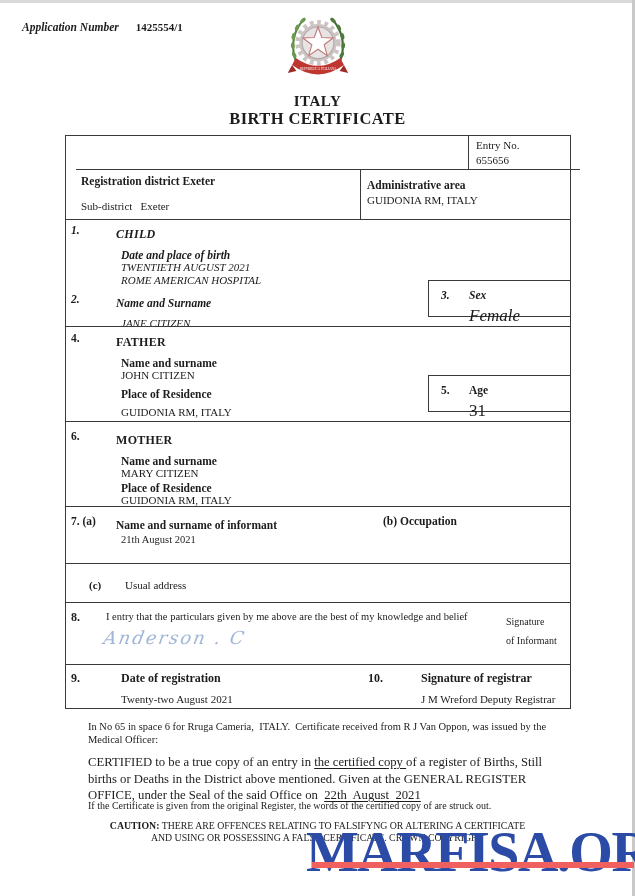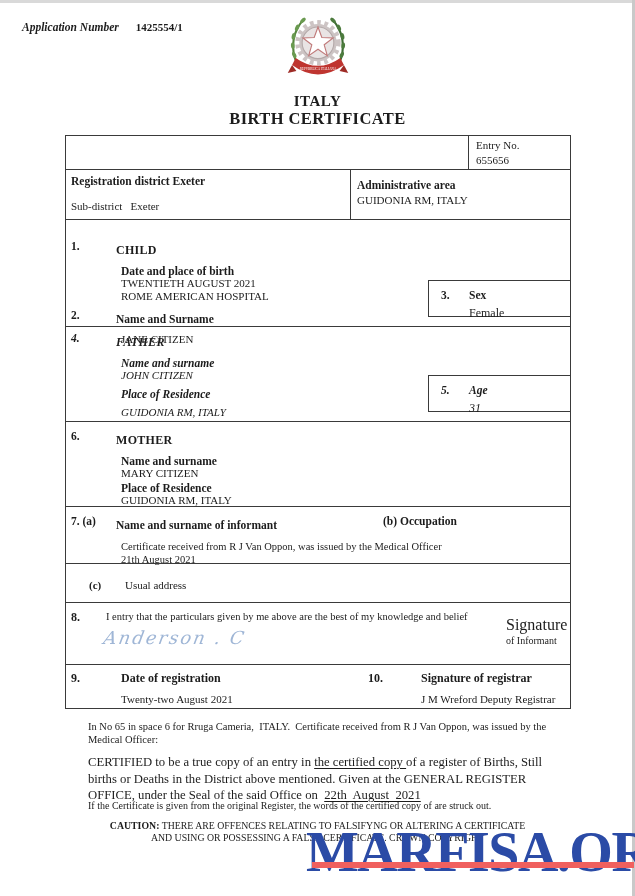--- a/index.html
+++ b/index.html
@@ -33,57 +33,57 @@
   .lab { font-weight:bold; font-size:11.5px; }
   .val { font-size:11px; }
   .prews { white-space:pre-wrap; }
 
   
   .row-entry { height:33px; }
   .entry-cell { position:absolute; top:0; right:0; width:102px; height:100%;
     border-left:1px solid #3a3a3a; padding:2px 0 0 7px; font-size:11px; line-height:15px; }
 
   
-  .row-district { height:50px; display:flex; }
+  .row-district { height:50px; display:flex;margin-left:10px; }
   .cell-left  { width:285px; border-right:1px solid #3a3a3a; padding:5px 5px 0 5px; }
   .cell-right { flex:1; padding:5px 5px 0 6px; }
   .subdistrict { margin-top:13px; font-size:11px; }
   .cell-right .val { display:block; margin-top:1px; }
 
   
-  .row-child  { height:107px; padding-top:20px; }
-  .row-father { height:95px;  padding-top:5px;font-style:italic; }
+  .row-child  { height:107px; padding-top:4px;font-style:italic; }
+  .row-father { height:95px;  padding-top:5px; }
   .row-mother { height:85px;  padding-top:8px; }
   .row-child .val, .row-father .val, .row-mother .val { line-height:13px; }
   .mt2 { margin-top:2px; } .mt4 { margin-top:6px; } .mt6 { margin-top:6px; } .mt7 { margin-top:7px; }
 
   .inset-box { position:absolute; right:0; width:142px; height:37px;
     border:1px solid #3a3a3a; border-right:none; background:#fff; padding-top:4px; }
   .inset-box .bnum { display:inline-block; width:28px; margin-left:12px; font-weight:bold; font-size:11.5px; }
   .inset-box .blab { font-weight:bold; font-size:11.5px; }
-  .inset-box .bval { display:block; margin-left:40px; margin-top:3px; font-size:12px; }
+  .inset-box .bval { display:block; margin-left:40px; margin-top:3px; font-size:17px; }
   .box-sex { top:60px; } .box-age { top:48px; }
 
   
   .row-informant { height:57px; padding-top:8px; }
   .occupation { position:absolute; left:317px; top:8px; font-weight:bold; font-size:11.5px; }
   .detail { font-size:10.5px; line-height:13px; }
 
   
   .row-c { height:39px; padding-top:11px; }
   .num-c { display:inline-block; margin-left:23px; width:32px; font-weight:bold; font-size:11px; }
   .row-c .val { font-size:11px; }
 
   
   .row-decl { height:62px; }
   .decl-text { position:absolute; left:40px; top:7px; width:370px; font-size:10.5px; line-height:13px; }
   .decl-num  { position:absolute; left:5px; top:7px; font-weight:bold; font-size:12px; }
   .sig-script { position:absolute; left:38px; top:24px; font-size:18px; font-style:italic;
     color:#9fb6d6; font-family:"DejaVu Serif", serif; transform:skewX(-10deg); letter-spacing:2px; }
-  .sig-lab1 { position:absolute; left:440px; top:13px; font-size:16px; }
+  .sig-lab1 { position:absolute; left:440px; top:13px; font-size:10px; }
   .sig-lab2 { position:absolute; left:440px; top:32px; font-size:10px; }
 
   
   .row-reg { height:44px; }
   .r9-num  { position:absolute; left:5px;  top:6px;  font-weight:bold; font-size:12px; }
   .r9-lab  { position:absolute; left:55px; top:6px;  font-weight:bold; font-size:12px; }
   .r9-val  { position:absolute; left:55px; top:28px; font-size:11px; }
   .r10-num { position:absolute; left:302px; top:6px; font-weight:bold; font-size:12px; }
   .r10-lab { position:absolute; left:355px; top:6px; font-weight:bold; font-size:12px; }
   .r10-val { position:absolute; left:355px; top:28px; font-size:11px; }
@@ -202,21 +202,20 @@
       <div><span class="num">6.</span><span class="sec-title">MOTHER</span></div>
       <div class="indent lab mt7">Name and surname</div>
       <div class="indent val">MARY CITIZEN</div>
       <div class="indent lab mt2">Place of Residence</div>
       <div class="indent val">GUIDONIA RM, ITALY</div>
     </div>
 
     <div class="row row-informant">
       <div><span class="num">7. (a)</span><span class="lab">Name and surname of informant</span></div>
       <span class="occupation">(b) Occupation</span>
-      <div class="indent detail mt7">Certificate received from R J Van Oppon, was issued by the Medical Officer</div>
       <div class="indent detail">21th August 2021</div>
     </div>
 
     <div class="row row-c">
       <span class="num-c">(c)</span>
       <span class="val">Usual address</span>
     </div>
 
     <div class="row row-decl">
       <span class="decl-num">8.</span>

